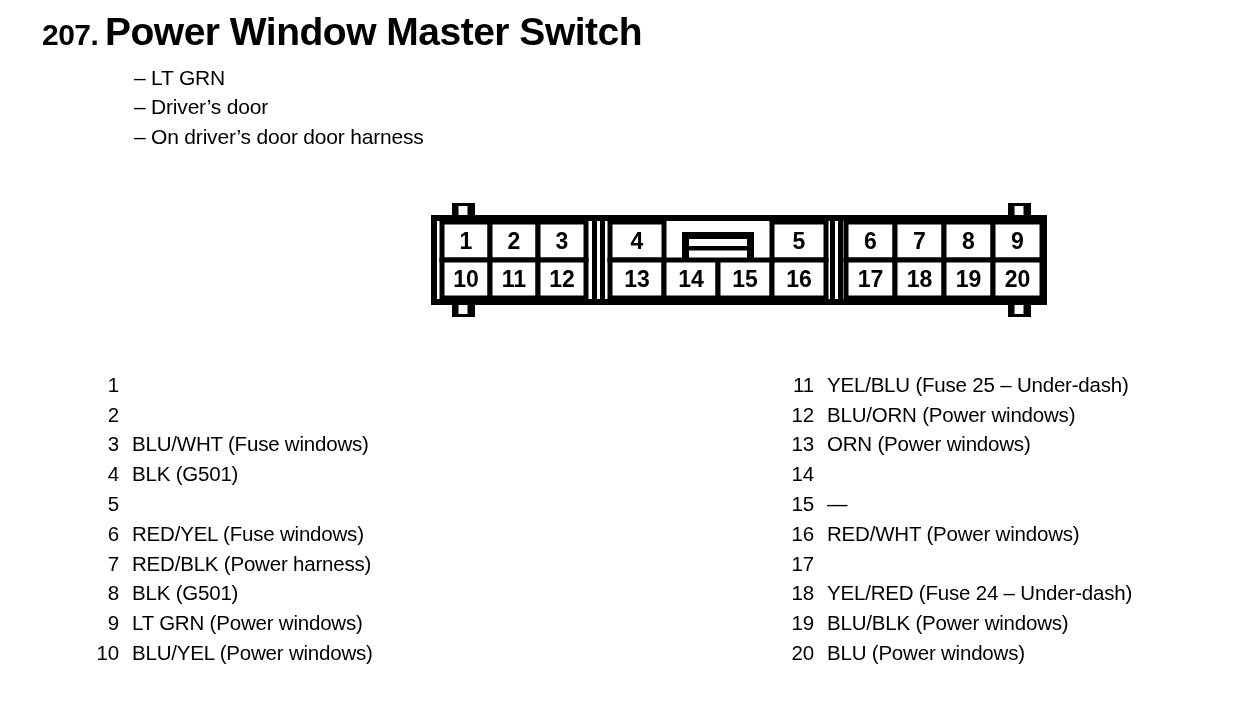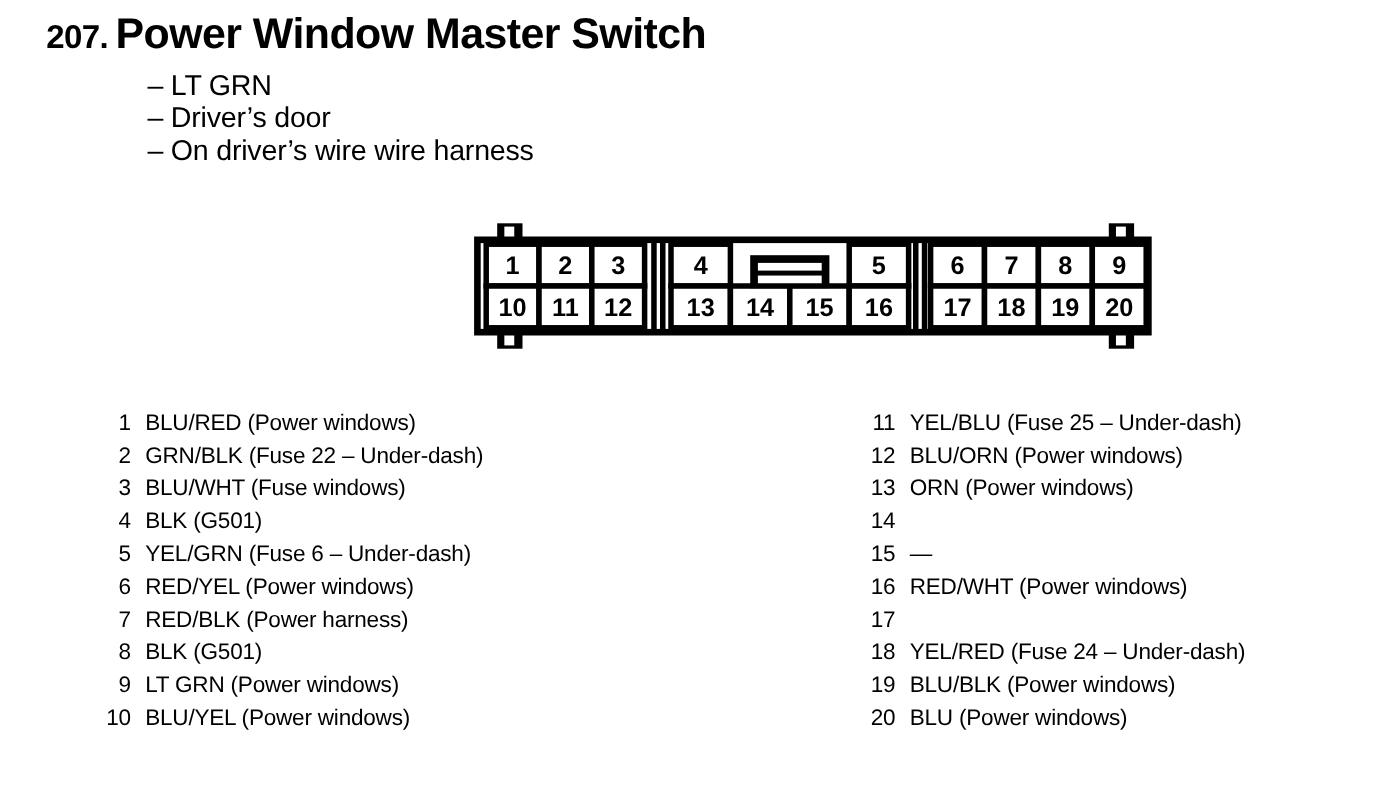--- a/index.html
+++ b/index.html
@@ -4,21 +4,21 @@
 <style>
   html,body{margin:0;padding:0;}
   body{
     width:1248px;height:726px;position:relative;overflow:hidden;
     background:#ffffff;color:#000000;
     font-family:"Liberation Sans", sans-serif;
   }
   .heading{position:absolute;left:42px;top:10px;display:flex;align-items:baseline;}
   .heading-number{font-size:30px;font-weight:700;width:63px;letter-spacing:-0.5px;}
   .heading-title{font-size:39px;font-weight:700;letter-spacing:-0.5px;}
-  .details{position:absolute;left:134px;top:63px;font-size:26px;line-height:29.4px;letter-spacing:-0.2px;}
+  .details{position:absolute;left:134px;top:63px;font-size:21px;line-height:29.4px;letter-spacing:-0.2px;}
   .connector{position:absolute;left:426px;top:198px;}
   .connector text{
     font-family:"Liberation Sans", sans-serif;
     font-size:23px;font-weight:700;text-anchor:middle;fill:#000;
   }
   .pin-col{position:absolute;top:370px;font-size:20.5px;letter-spacing:-0.2px;}
   .pin-col-left{left:55px;}
   .pin-col-right{left:750px;}
   .pin-row{display:flex;height:29.8px;align-items:center;white-space:nowrap;}
   .pin-num{width:64px;text-align:right;flex:0 0 auto;}
@@ -28,21 +28,21 @@
 <body>
 
 <div class="heading">
   <span class="heading-number">207.</span>
   <span class="heading-title">Power Window Master Switch</span>
 </div>
 
 <div class="details">
   <div>– LT GRN</div>
   <div>– Driver’s door</div>
-  <div>– On driver’s wire wire harness</div>
+  <div>– On driver’s door door harness</div>
 </div>
 
 <svg class="connector" width="626" height="124" viewBox="0 0 626 124" xmlns="http://www.w3.org/2000/svg">
 
   <rect x="8" y="20" width="610" height="84" fill="#ffffff" stroke="#000000" stroke-width="6"></rect>
 
   <g>
     <rect x="26" y="5" width="23" height="18" fill="#000000"></rect>
     <rect x="32.5" y="8" width="9" height="9" fill="#ffffff"></rect>
   </g>
@@ -122,41 +122,38 @@
   <text x="373" y="89">16</text>
   <text x="444.5" y="89">17</text>
   <text x="493.5" y="89">18</text>
   <text x="542.5" y="89">19</text>
   <text x="591.5" y="89">20</text>
 </svg>
 
 <div class="pin-col pin-col-left">
   <div class="pin-row">
     <span class="pin-num">1</span>
-    <span class="pin-desc">BLU/RED (Power windows)</span>
   </div>
   <div class="pin-row">
     <span class="pin-num">2</span>
-    <span class="pin-desc">GRN/BLK (Fuse 22 – Under-dash)</span>
   </div>
   <div class="pin-row">
     <span class="pin-num">3</span>
     <span class="pin-desc">BLU/WHT (Fuse windows)</span>
   </div>
   <div class="pin-row">
     <span class="pin-num">4</span>
     <span class="pin-desc">BLK (G501)</span>
   </div>
   <div class="pin-row">
     <span class="pin-num">5</span>
-    <span class="pin-desc">YEL/GRN (Fuse 6 – Under-dash)</span>
   </div>
   <div class="pin-row">
     <span class="pin-num">6</span>
-    <span class="pin-desc">RED/YEL (Power windows)</span>
+    <span class="pin-desc">RED/YEL (Fuse windows)</span>
   </div>
   <div class="pin-row">
     <span class="pin-num">7</span>
     <span class="pin-desc">RED/BLK (Power harness)</span>
   </div>
   <div class="pin-row">
     <span class="pin-num">8</span>
     <span class="pin-desc">BLK (G501)</span>
   </div>
   <div class="pin-row">

